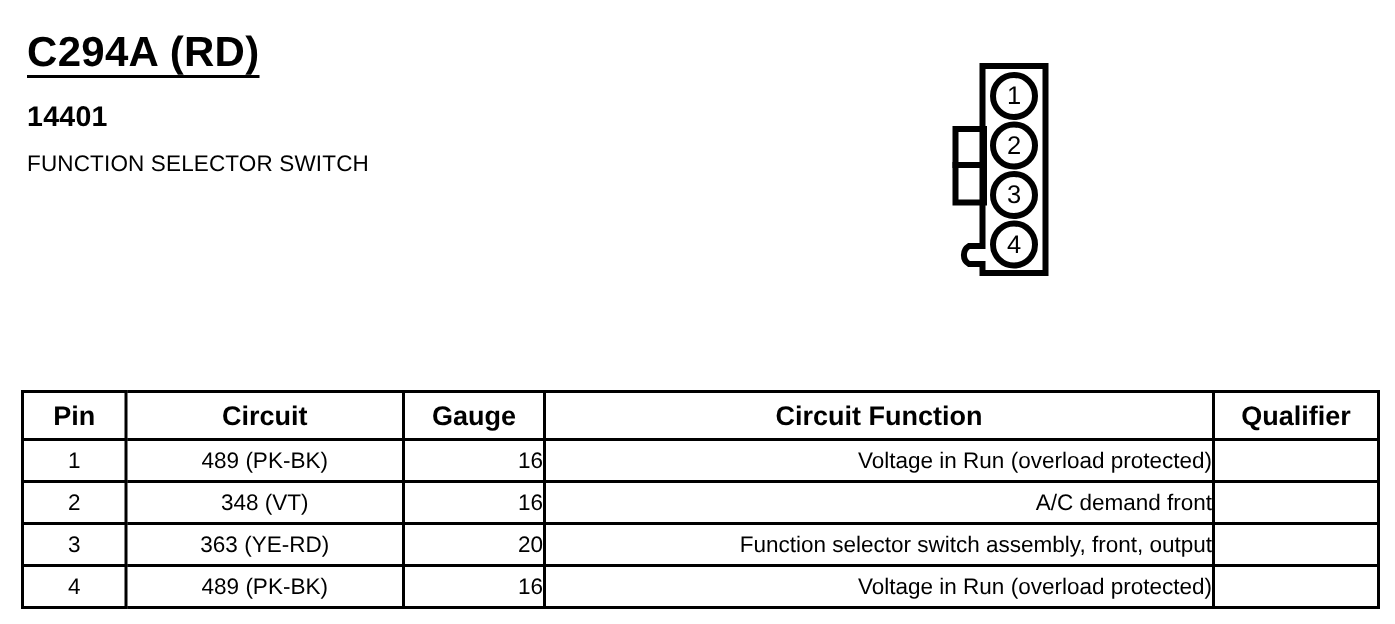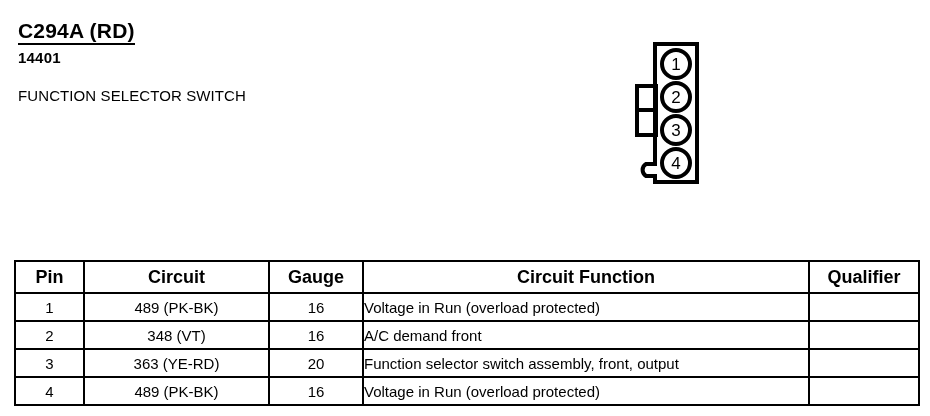--- a/index.html
+++ b/index.html
@@ -18,42 +18,42 @@
   }
 
   
   #header-block {
     position: absolute;
     left: 18px;
     top: 20px;
     width: 560px;
   }
   #connector-title {
-    font-size: 21px;
+    font-size: 28px;
     font-weight: bold;
     letter-spacing: 0.2px;
     line-height: 1.05;
     display: inline-block;
     border-bottom: 2px solid #000;
     padding-bottom: 1px;
   }
   #part-number {
-    font-size: 15px;
+    font-size: 19px;
     font-weight: bold;
     letter-spacing: 0.2px;
-    margin-top: 4px;
+    margin-top: 16px;
     line-height: 1.15;
   }
   .desc-line {
     font-size: 15px;
     font-weight: normal;
     letter-spacing: 0.1px;
     line-height: 1.35;
   }
-  #desc-line-1 { margin-top: 20px; }
+  #desc-line-1 { margin-top: 10px; }
 
   
   #connector-drawing {
     position: absolute;
     left: 624px;
     top: 34px;
     width: 90px;
     height: 160px;
   }
   #connector-drawing svg { display: block; }
@@ -83,22 +83,22 @@
     text-align: center;
   }
   .col-pin        { width: 69px; }
   .col-circuit    { width: 185px; }
   .col-gauge      { width: 94px; }
   .col-function   { width: 446px; }
   .col-qualifier  { width: 110px; }
 
   .cell-pin      { text-align: center; }
   .cell-circuit  { text-align: center; }
-  .cell-gauge    { text-align: center; }
-  .cell-function { text-align: left; padding-left: 5px; }
+  .cell-gauge    { text-align: right; }
+  .cell-function { text-align: right; padding-left: 5px; }
   .cell-qualifier{ text-align: left; padding-left: 5px; }
 </style>
 </head>
 <body>
 
 <div id="header-block">
   <div id="connector-title">C294A (RD)</div>
   <div id="part-number">14401</div>
   <div class="desc-line" id="desc-line-1">FUNCTION SELECTOR SWITCH</div>
 </div>

